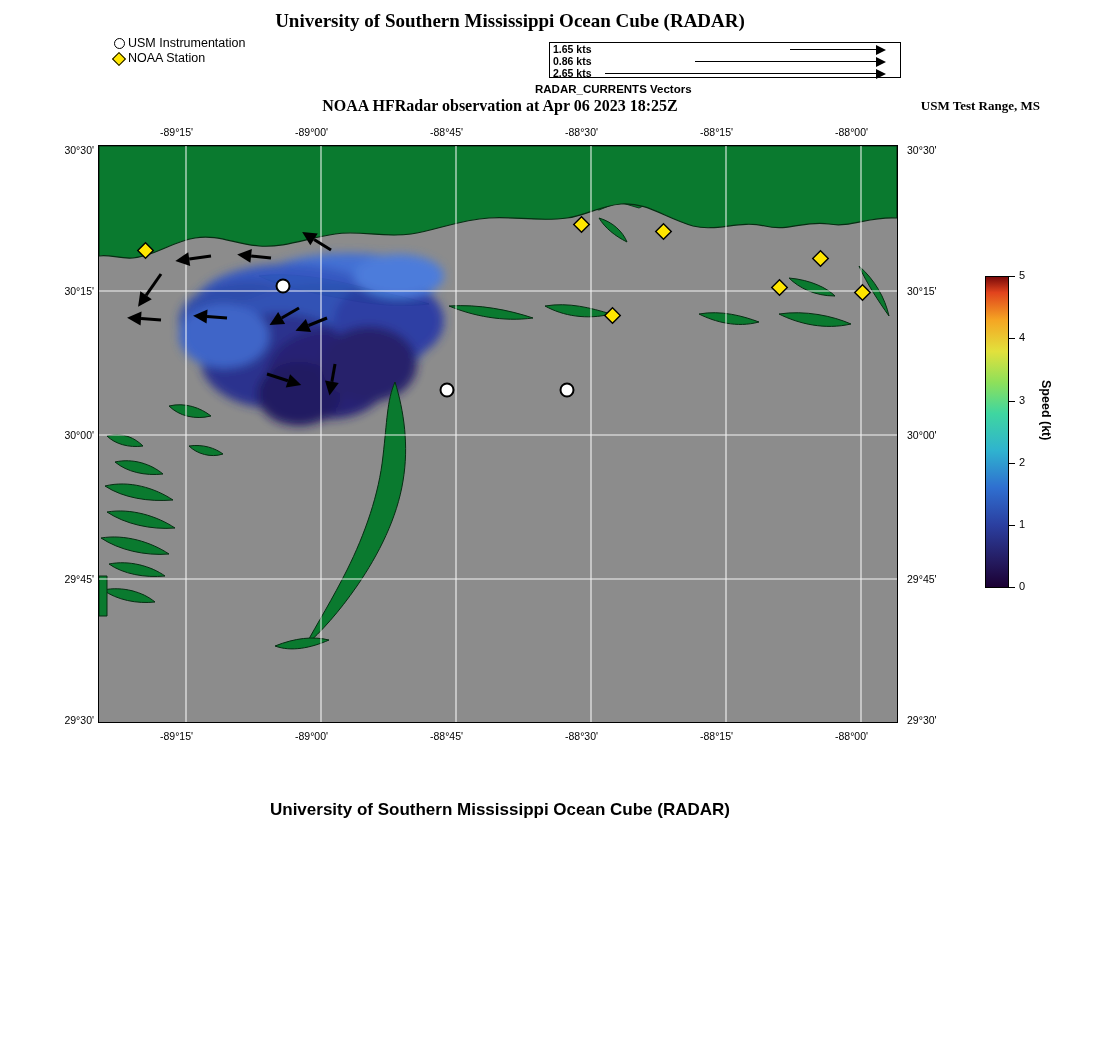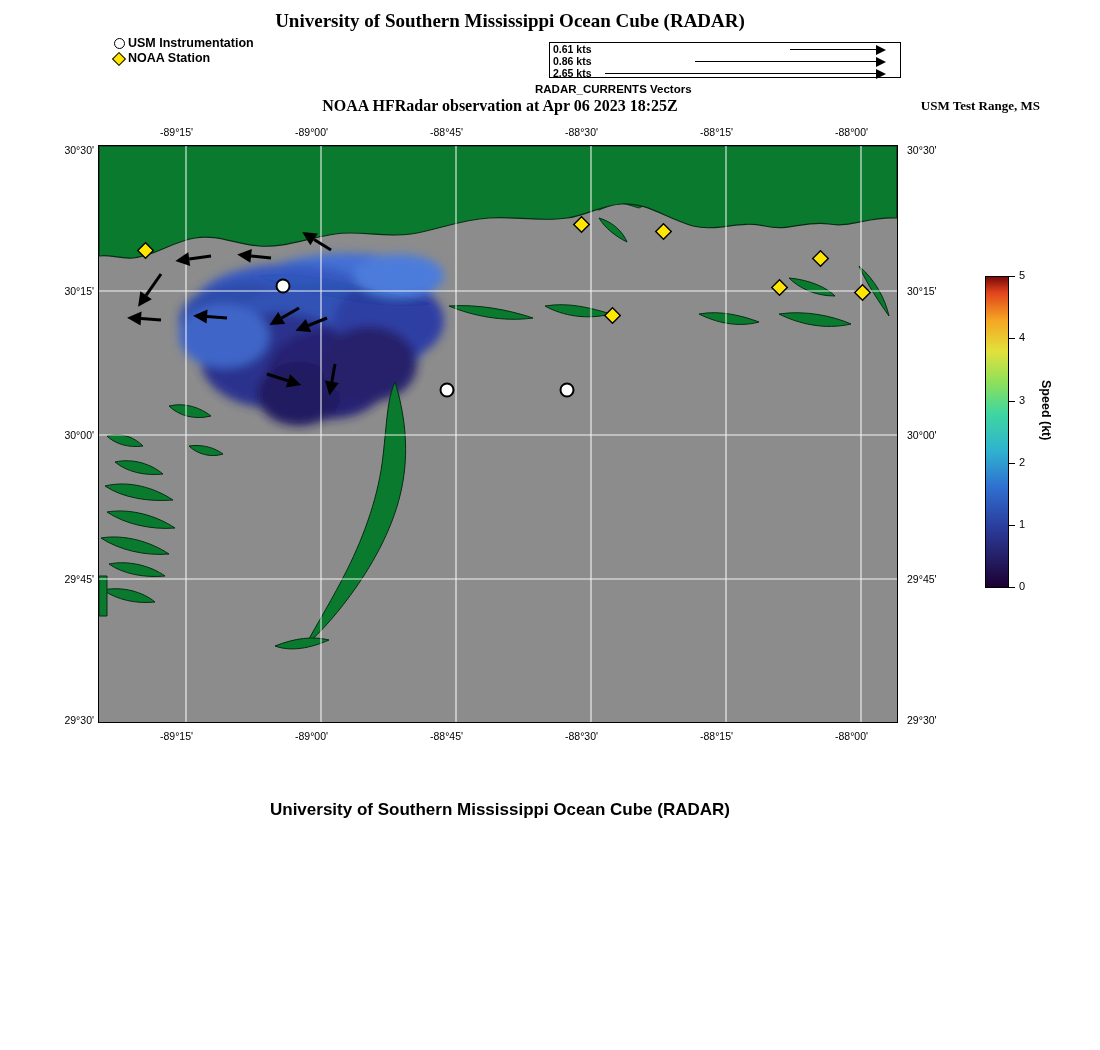--- a/index.html
+++ b/index.html
@@ -29,21 +29,21 @@
     text-align: center;
     font-family: "Liberation Sans", sans-serif;
     font-weight: bold;
     font-size: 17px;
   }
 
   
   #map-legend {
     left: 110px; top: 36px;
     font-size: 12.5px;
-    font-weight: bold;
+    font-weight: normal;
     line-height: 15px;
   }
   #map-legend .row {
     display: flex;
     align-items: center;
     height: 15px;
   }
   #map-legend .sym {
     width: 18px;
     display: flex;
@@ -203,21 +203,21 @@
   <div class="row">
     <span class="sym">
         <span class="diamond-marker"></span>
       </span>
     <span>NOAA Station</span>
   </div>
 </div>
 
 <div class="abs" id="vector-scale">
   <div class="vrow">
-    <span class="vlabel">0.61 kts</span>
+    <span class="vlabel">1.65 kts</span>
     <span class="vline" style="left:240px; width:86px;"></span>
     <span class="vhead" style="left:326px;"></span>
   </div>
   <div class="vrow">
     <span class="vlabel">0.86 kts</span>
     <span class="vline" style="left:145px; width:181px;"></span>
     <span class="vhead" style="left:326px;"></span>
   </div>
   <div class="vrow">
     <span class="vlabel">2.65 kts</span>

